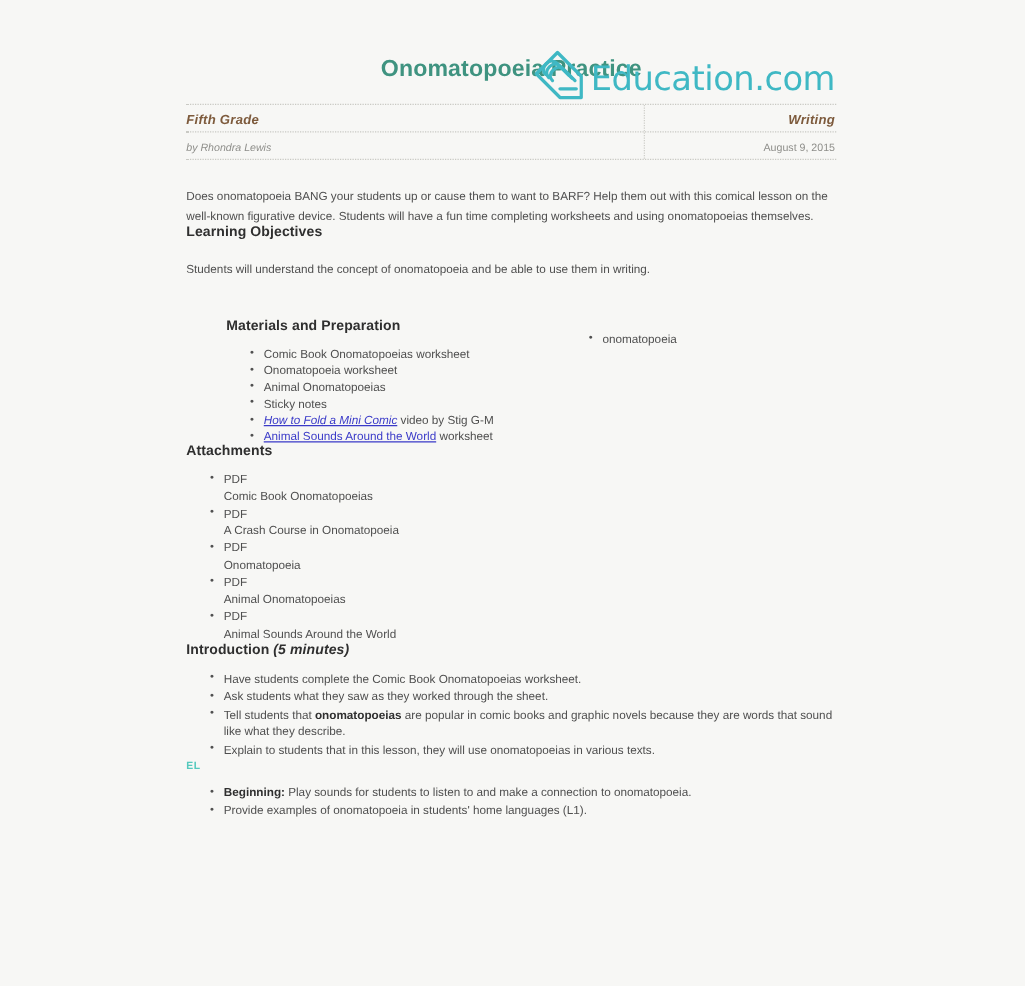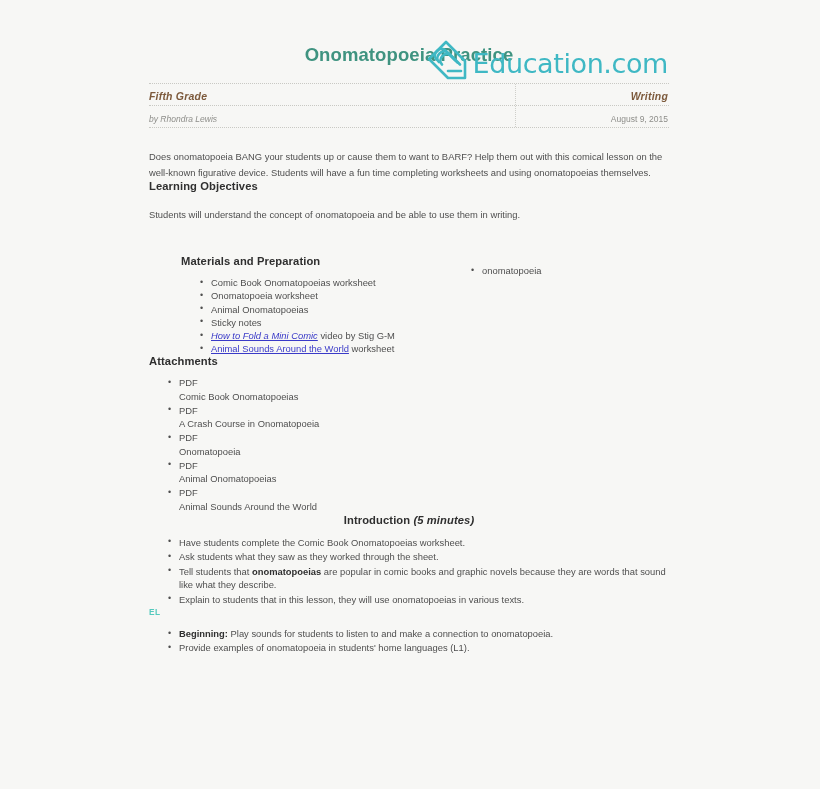--- a/index.html
+++ b/index.html
@@ -188,21 +188,21 @@
   ul.attach > li::before {
     content: "\2022";
     position: absolute;
     left: -11px;
     top: -0.5px;
     font-size: 9px;
     color: #4f4f4f;
   }
   .attach-name { display: block; }
 
-  .intro-head { margin-top: 30px; text-align: center; }
+  .intro-head { margin-top: 30px; }
   ul.steps {
     margin: 10px 0 0 0;
     padding-left: 30px;
     list-style: none;
   }
   ul.steps > li {
     font-size: 9.4px;
     line-height: 13.8px;
     color: #4f4f4f;
     position: relative;

